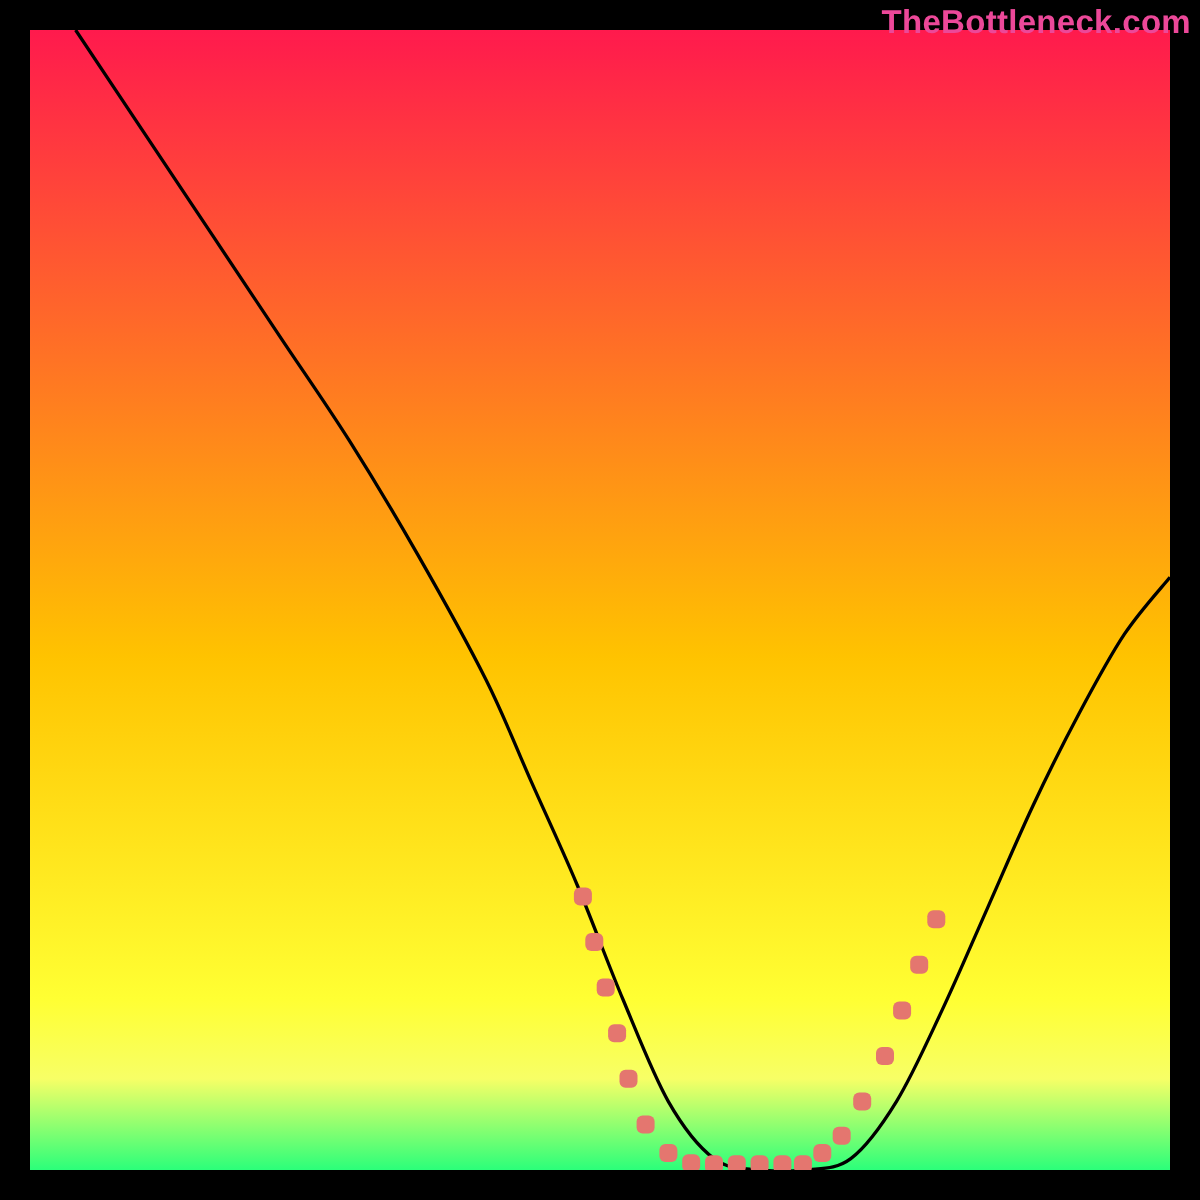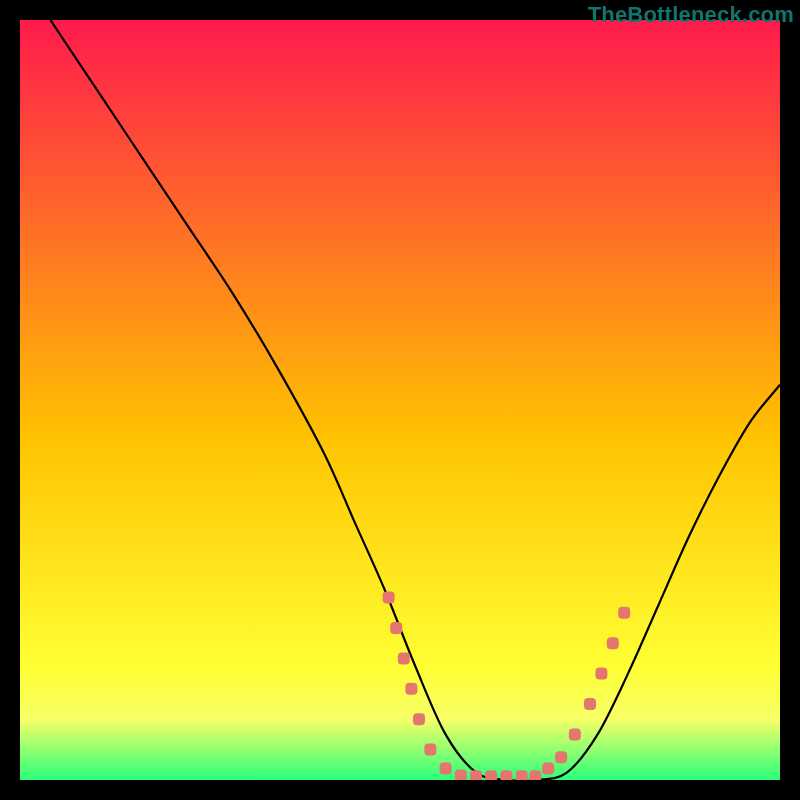--- a/index.html
+++ b/index.html
@@ -18,21 +18,21 @@
     height: 760px;
     background: #000;
   }
   .attribution {
     position: absolute;
     top: 2px;
     right: 6px;
     font-family: Arial, Helvetica, sans-serif;
     font-size: 22px;
     font-weight: bold;
-    color: #0f766e;
+    color: #ec4899;
     letter-spacing: 0.2px;
   }
 </style>
 </head>
 <body>
 
 <div class="frame">
   <svg id="chart-svg" width="760" height="760" viewBox="0 0 760 760">
     <defs>
       <linearGradient id="bgGrad" x1="0" y1="0" x2="0" y2="1">

